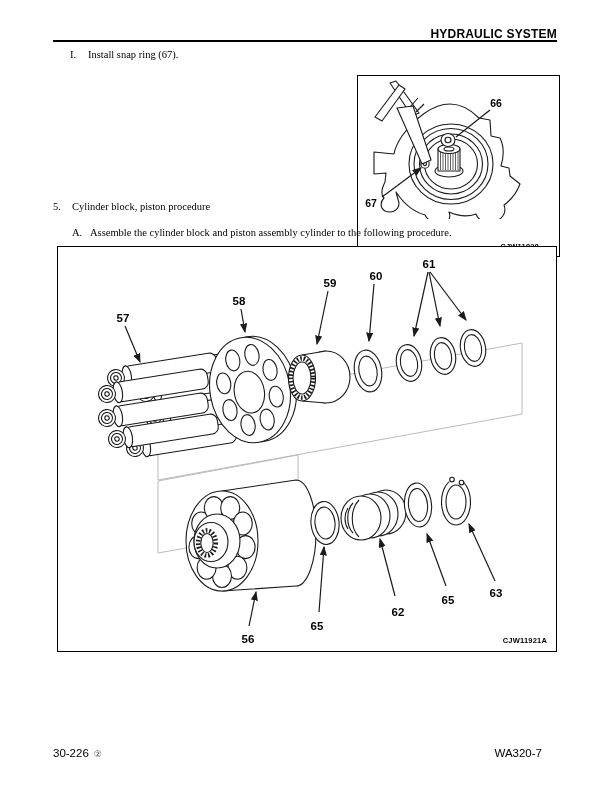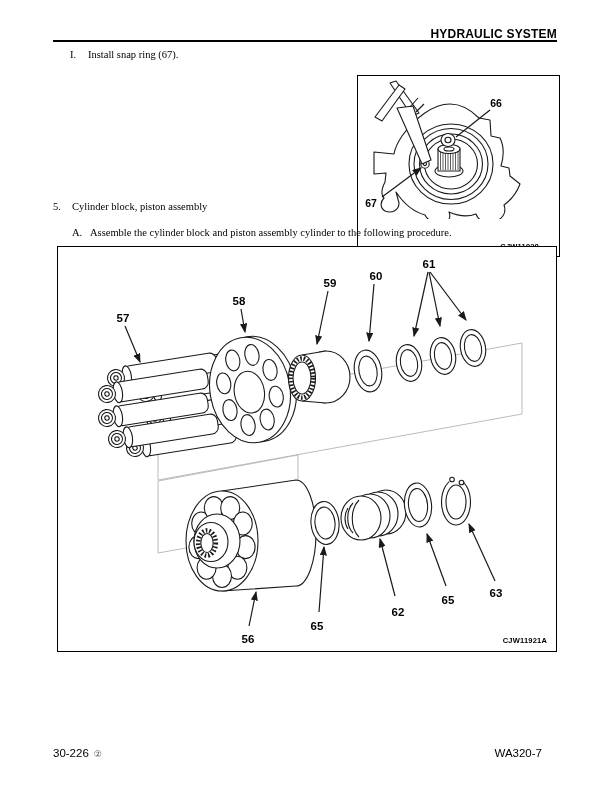--- a/index.html
+++ b/index.html
@@ -99,21 +99,21 @@
       <line class="ldr" x1="132" y1="34" x2="98" y2="61"></line>
       <line class="ldr" x1="24" y1="121" x2="63" y2="92" marker-end="url(#ahA)"></line>
       <text class="co1" x="138" y="31">66</text>
       <text class="co1" x="13" y="131">67</text>
     </svg>
     <div class="figcode">CJW11928</div>
   </div>
 
   <div class="step" style="left:53px;top:201px;">
     <span class="lbl" style="flex-basis:19px;">5.</span>
-    <span>Cylinder block, piston assembly</span>
+    <span>Cylinder block, piston procedure</span>
   </div>
 
   <div class="step" style="left:72px;top:227px;">
     <span class="lbl">A.</span>
     <span>Assemble the cylinder block and piston assembly cylinder to the following procedure.</span>
   </div>
 
   <div id="fig2" class="figbox">
     <svg width="497" height="403" viewBox="0 0 497 403">
       <defs>

